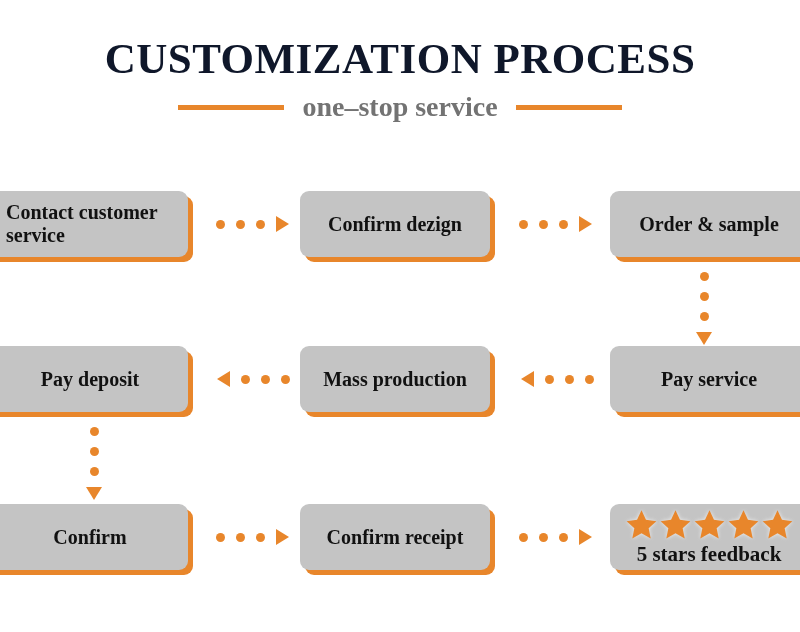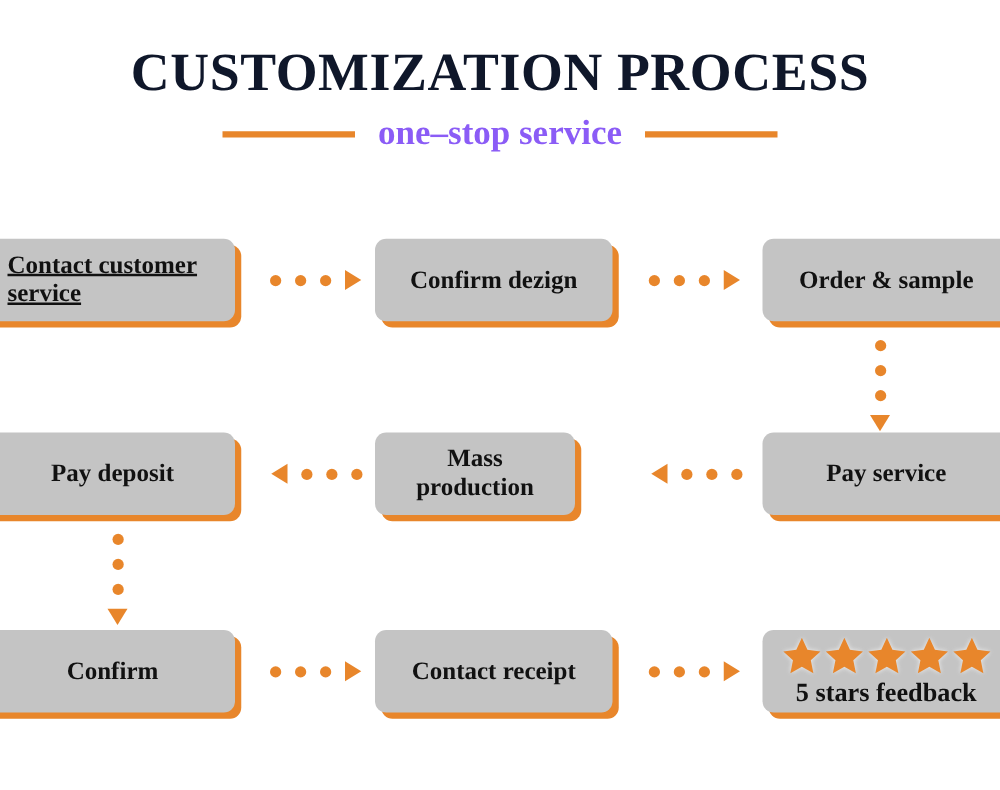--- a/index.html
+++ b/index.html
@@ -50,21 +50,21 @@
   }
   .rule {
     width: 106px;
     height: 5px;
     background: #e8862b;
   }
   .subtitle {
     font-family: "Liberation Serif", "DejaVu Serif", serif;
     font-weight: bold;
     font-size: 28px;
-    color: #8b5cf6;
+    color: #737373;
     white-space: nowrap;
   }
 
   
   .box {
     position: absolute;
     box-sizing: border-box;
     background: #c4c4c4;
     border-radius: 9px;
     box-shadow: 5px 5px 0 0 #e8862b;
@@ -74,21 +74,21 @@
   }
   .box-label {
     font-family: "Liberation Serif", "DejaVu Serif", serif;
     font-weight: bold;
     font-size: 20px;
     color: #111111;
     line-height: 1.15;
     width: 100%;
   }
   .box.center .box-label { text-align: center; }
-  .box.left   .box-label { text-align: left; text-decoration: underline; }
+  .box.left   .box-label { text-align: left; }
 
   
   .box.clip-left  { border-top-left-radius: 0; border-bottom-left-radius: 0; }
   .box.clip-right { border-top-right-radius: 0; border-bottom-right-radius: 0; }
 
   
   .arrow-h {
     position: absolute;
     display: flex;
     align-items: center;
@@ -208,21 +208,21 @@
     <div class="box-label">Pay deposit</div>
   </div>
 
   <div class="arrow-h" style="left:217px; top:369px;">
     <span class="tri-left"></span>
     <span class="dot"></span>
     <span class="dot"></span>
     <span class="dot"></span>
   </div>
 
-  <div class="box center" style="left:300px; top:346px; width:160px; height:66px;">
+  <div class="box center" style="left:300px; top:346px; width:190px; height:66px;">
     <div class="box-label">Mass production</div>
   </div>
 
   <div class="arrow-h" style="left:521px; top:369px;">
     <span class="tri-left"></span>
     <span class="dot"></span>
     <span class="dot"></span>
     <span class="dot"></span>
   </div>
 
@@ -242,21 +242,21 @@
   </div>
 
   <div class="arrow-h" style="left:216px; top:527px;">
     <span class="dot"></span>
     <span class="dot"></span>
     <span class="dot"></span>
     <span class="tri-right"></span>
   </div>
 
   <div class="box center" style="left:300px; top:504px; width:190px; height:66px;">
-    <div class="box-label">Contact receipt</div>
+    <div class="box-label">Confirm receipt</div>
   </div>
 
   <div class="arrow-h" style="left:519px; top:527px;">
     <span class="dot"></span>
     <span class="dot"></span>
     <span class="dot"></span>
     <span class="tri-right"></span>
   </div>
 
   <div class="box center clip-right" style="left:610px; top:504px; width:198px; height:66px;">

